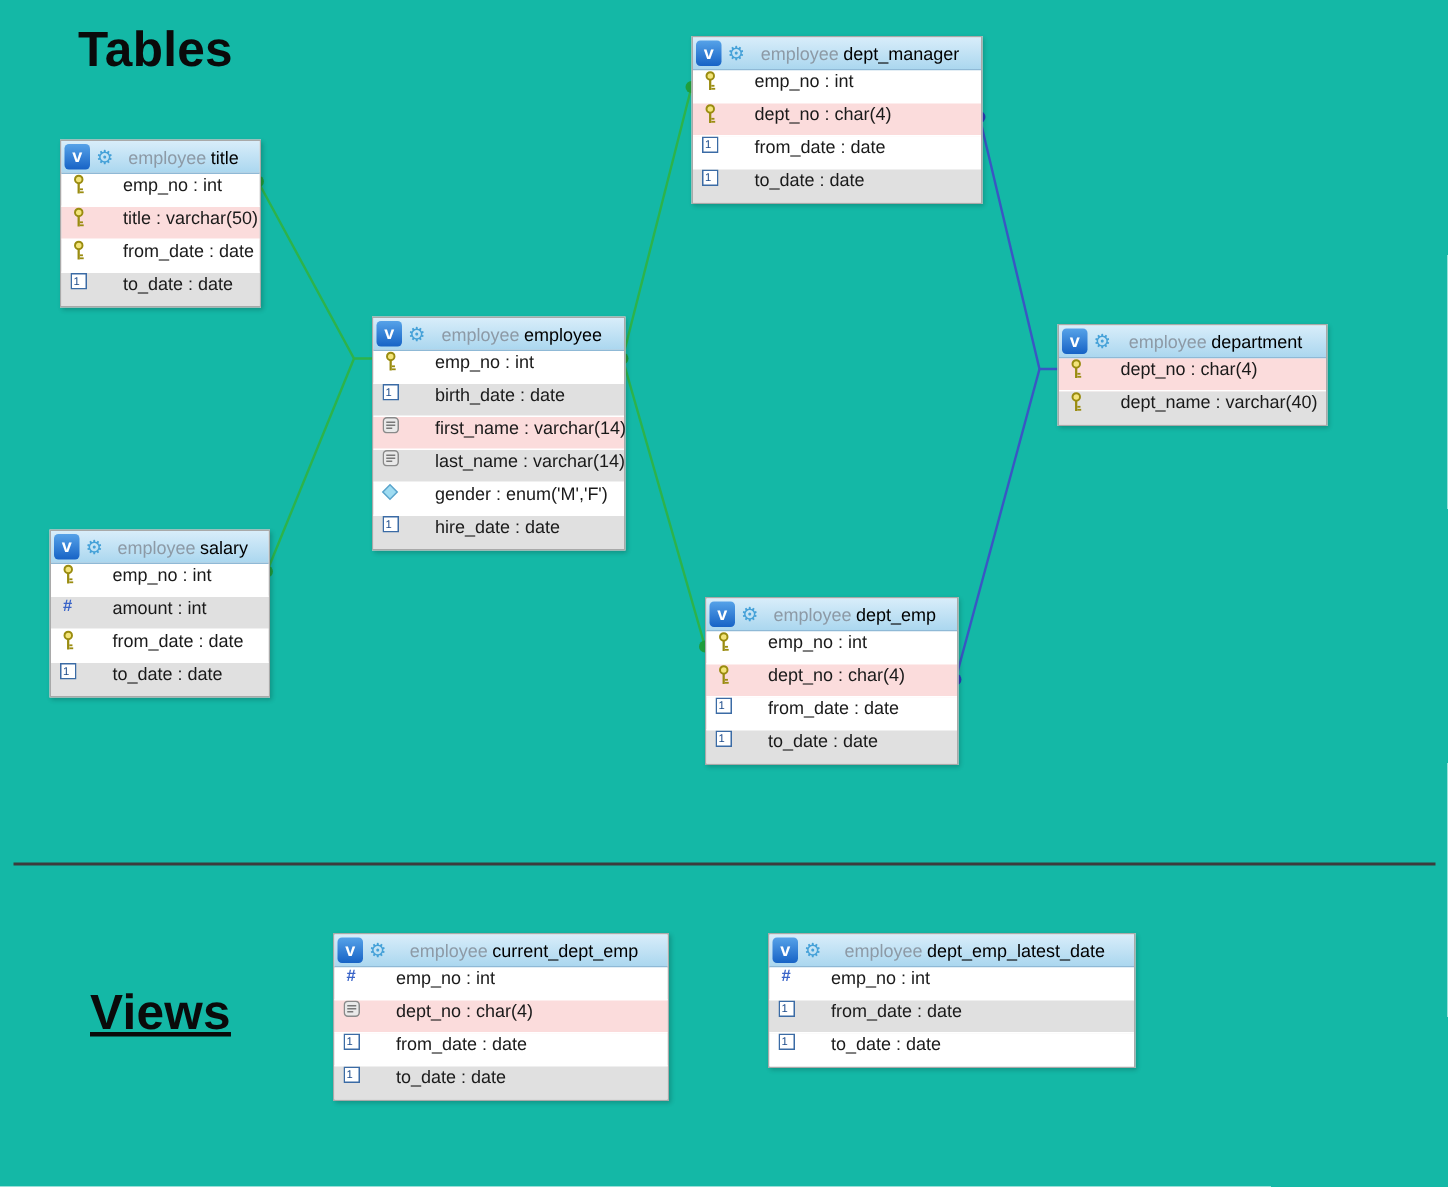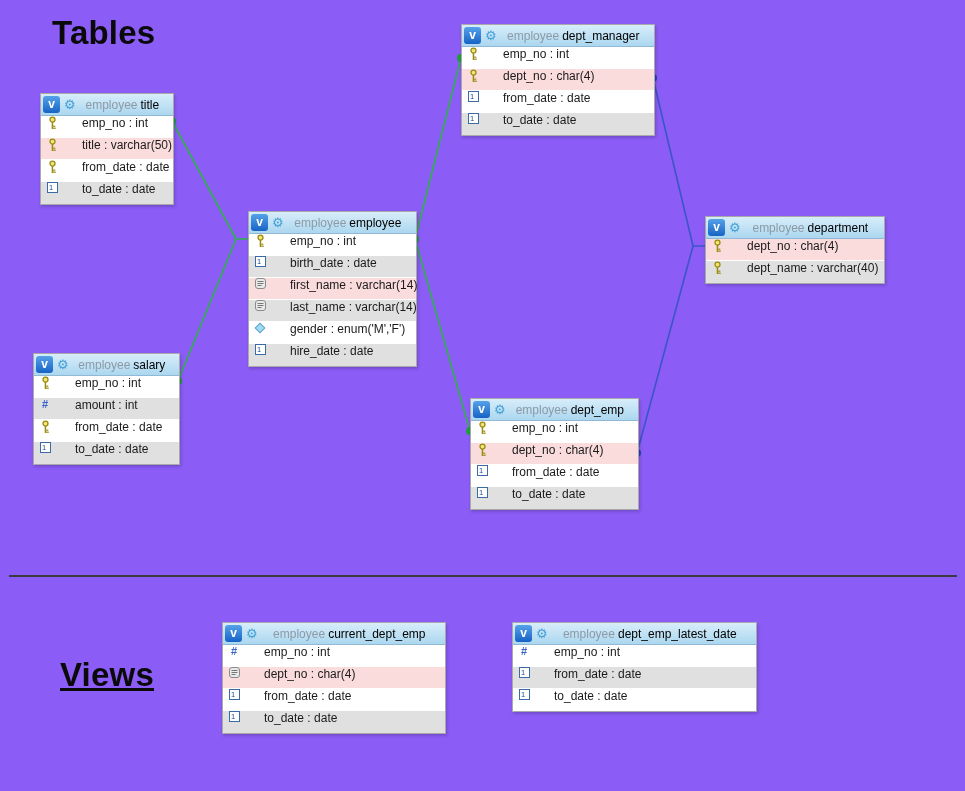--- a/index.html
+++ b/index.html
@@ -1,17 +1,17 @@
 <!DOCTYPE html>
 <html><head>
 <meta charset="utf-8">
 <style>
   html,body{margin:0;padding:0;background:#fff;}
   body{font-family:"Liberation Sans",sans-serif;}
-  #canvas{position:relative;width:965px;height:791px;background:#8b5cf6;overflow:hidden;}
+  #canvas{position:relative;width:965px;height:791px;background:#14b8a6;overflow:hidden;}
   .heading{position:absolute;font-weight:bold;font-size:33px;color:#0a0a0a;letter-spacing:.2px;z-index:3;}
   #tables-heading{left:52px;top:14px;}
   #views-heading{left:60px;top:656px;text-decoration:underline;}
   #lines{position:absolute;left:0;top:0;z-index:1;pointer-events:none;}
   .divider{position:absolute;left:9px;top:575px;width:948px;height:2px;background:#3c3c3c;z-index:2;}
   .tbox{position:absolute;z-index:2;background:#fff;border:1px solid #a9a9a9;
         box-shadow:1px 1.5px 3px rgba(0,0,0,.2);font-size:12px;color:#1a1a1a;}
   .thead{height:22px;display:flex;align-items:center;background:linear-gradient(#d8edfa,#abd7ef);
          border-bottom:1px solid #8fb9d6;padding:0 4px 0 2px;box-sizing:border-box;}
   .vbadge{width:17px;height:17px;border-radius:3px;background:linear-gradient(#56a2e8,#1763c6);

